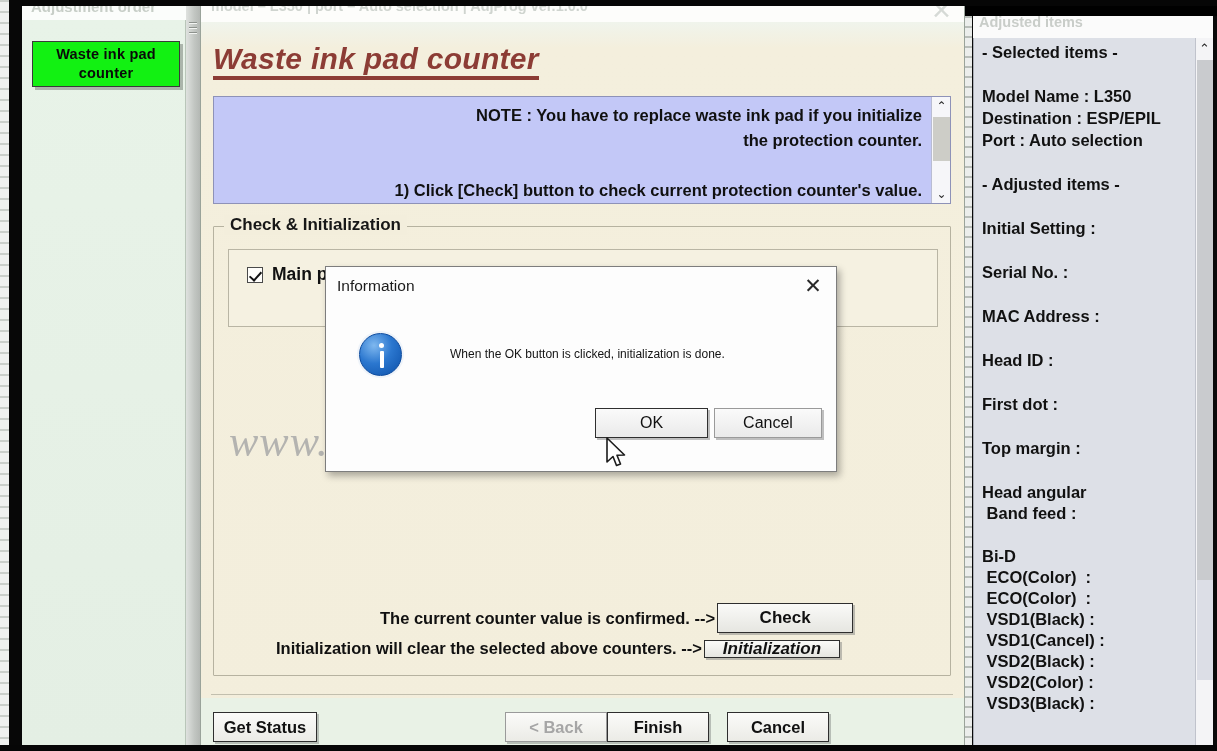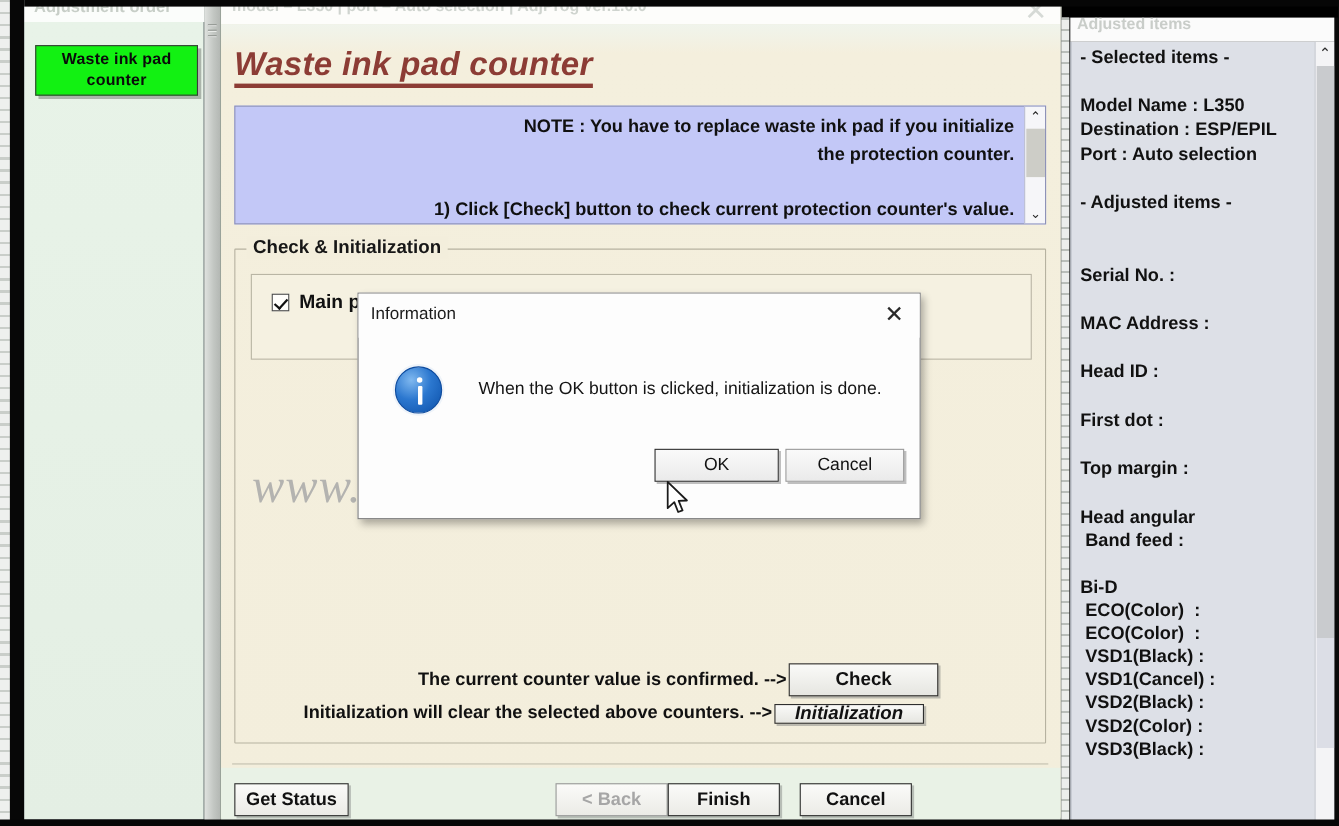--- a/index.html
+++ b/index.html
@@ -28,21 +28,21 @@
   .edge-black {
     position: absolute; left: 9px; top: 0;
     width: 13px; height: 751px;
     background: #070707;
   }
 
   
   .left-col {
     position: absolute; left: 22px; top: 0;
     width: 164px; height: 745px;
-    background: #0f172a;
+    background: #f0abfc;
     border-right: 1px solid #b9c6b9;
   }
   .left-header {
     position: absolute; left: 0; top: 0;
     width: 164px; height: 20px;
     background: #fbfdfb;
     color: #c7cec7;
     font-size: 15px;
     font-weight: bold;
     padding-left: 9px;
@@ -367,22 +367,22 @@
   }
   .info-icon:before {
     content:""; position:absolute; left:19px; top:9px;
     width:5px; height:5px; border-radius:50%; background:#fff;
   }
   .info-icon:after {
     content:""; position:absolute; left:19.5px; top:17px;
     width:4px; height:17px; border-radius:1px; background:#fff;
   }
   .dlg-msg {
-    margin-left: 33px;
-    font-size: 16px; color: #141414;
+    margin-left: 48px;
+    font-size: 12px; color: #141414;
   }
   .dlg-btn {
     position: absolute; top: 141px; height: 30px;
     background: linear-gradient(to bottom,#fafafa,#eaeaea);
     border: 1px solid #2f2f2f;
     box-shadow: 2px 2px 0 rgba(140,140,140,.55);
     display: flex; align-items: center; justify-content: center;
     font-size: 16px; color: #111;
   }
   .dlg-btn.ok  { left: 269px; width: 113px; }
@@ -495,20 +495,21 @@
       <div class="ri-list">
         <div class="ri-line">- Selected items -</div>
         <div class="ri-gap"></div>
         <div class="ri-line">Model Name : L350</div>
         <div class="ri-line">Destination : ESP/EPIL</div>
         <div class="ri-line">Port : Auto selection</div>
         <div class="ri-gap"></div>
         <div class="ri-line">- Adjusted items -</div>
         <div class="ri-gap"></div>
 
+        <div class="ri-line">Initial Setting :</div>
         <div class="ri-gap"></div>
         <div class="ri-line">Serial No. :</div>
         <div class="ri-gap"></div>
         <div class="ri-line">MAC Address :</div>
         <div class="ri-gap"></div>
         <div class="ri-line">Head ID :</div>
         <div class="ri-gap"></div>
         <div class="ri-line">First dot :</div>
         <div class="ri-gap"></div>
         <div class="ri-line">Top margin :</div>

